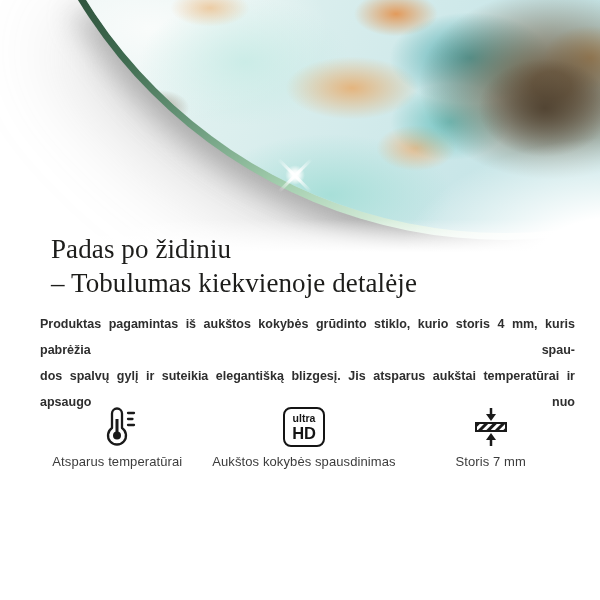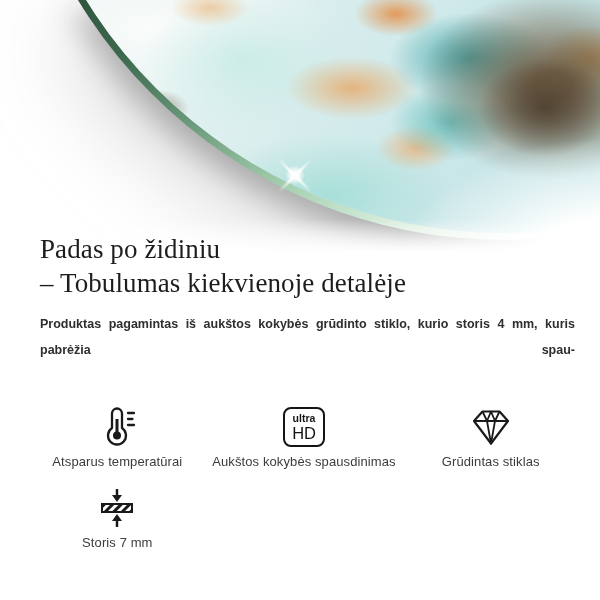--- a/index.html
+++ b/index.html
@@ -48,39 +48,39 @@
   .sparkle .core{position:absolute;left:13px;top:13px;width:20px;height:20px;border-radius:50%;
     background:radial-gradient(circle,#ffffff 0%,rgba(255,255,255,.85) 30%,rgba(255,255,255,0) 70%);}
   .hero-fade{
     position:absolute;inset:0;pointer-events:none;
     background:
       radial-gradient(320px 190px at 620px 270px, #ffffff 28%, rgba(255,255,255,0) 70%),
       linear-gradient(to top,#ffffff 0%, rgba(255,255,255,0) 13%);
   }
 
   
-  .heading{position:absolute;left:40px;top:232px;margin:0;font-family:"Liberation Serif",serif;
+  .heading{position:absolute;left:51px;top:232px;margin:0;font-family:"Liberation Serif",serif;
     font-weight:400;font-size:27px;line-height:34px;color:#1d1d1b;letter-spacing:.1px;}
   .heading span{display:block;}
   .para{position:absolute;left:40px;top:311px;width:535px;margin:0;
     font-size:12.5px;line-height:26px;color:#2e2e2e;font-weight:bold;}
   .para .pl{display:block;}
   .para .pl.j{text-align:justify;text-align-last:justify;}
 
   
   .features{position:absolute;left:24px;top:400px;width:560px;display:grid;
     grid-template-columns:repeat(3,1fr);row-gap:12px;}
   .feature{display:flex;flex-direction:column;align-items:center;}
   .icon-box{height:54px;display:flex;align-items:center;justify-content:center;}
   .flabel{font-size:13px;color:#3c3c3c;letter-spacing:.1px;white-space:nowrap;}
   .icon-stroke{stroke:#1a1a1a;fill:none;stroke-linejoin:round;}
   .uhd{width:42px;height:40px;border:2.6px solid #141414;border-radius:8px;
     display:flex;flex-direction:column;align-items:center;justify-content:center;line-height:1;color:#141414;box-sizing:border-box;}
   .uhd .t{font-size:10.5px;font-weight:700;}
-  .uhd .b{font-size:16.5px;font-weight:400;margin-top:1px;letter-spacing:-.3px;}
+  .uhd .b{font-size:16.5px;font-weight:700;margin-top:1px;letter-spacing:-.3px;}
   .stripes{width:46px;height:38px;
     background:repeating-linear-gradient(135deg,#161616 0,#161616 4px,rgba(0,0,0,0) 4px,rgba(0,0,0,0) 9.5px);
     clip-path:polygon(0 100%,100% 0,100% 100%);}
 </style>
 </head>
 <body>
 
 <div class="page">
 
   <div class="hero">
@@ -96,20 +96,21 @@
     <div class="hero-fade"></div>
   </div>
 
   <h1 class="heading">
     <span>Padas po židiniu</span>
     <span>– Tobulumas kiekvienoje detalėje</span>
   </h1>
 
   <p class="para">
     <span class="pl j">Produktas pagamintas iš aukštos kokybės grūdinto stiklo, kurio storis 4 mm, kuris pabrėžia spau-</span>
+    <span class="pl j">dos spalvų gylį ir suteikia elegantišką blizgesį. Jis atsparus aukštai temperatūrai ir apsaugo nuo</span>
   </p>
 
   <div class="features">
 
     <div class="feature">
       <div class="icon-box">
         <svg width="44" height="46" viewBox="0 0 44 46">
           <path class="icon-stroke" stroke-width="2.3" d="M17 9.5 a5 5 0 0 1 10 0 V24 a9 9 0 1 1 -10 0 Z"></path>
           <line x1="22" y1="15" x2="22" y2="28" stroke="#1a1a1a" stroke-width="3"></line>
           <circle cx="22" cy="31.5" r="4" fill="#1a1a1a"></circle>
@@ -123,29 +124,20 @@
       <div class="icon-box">
         <div class="uhd">
           <span class="t">ultra</span>
           <span class="b">HD</span>
         </div>
       </div>
       <div class="flabel">Aukštos kokybės spausdinimas</div>
     </div>
 
 
-    <div class="feature">
-      <div class="icon-box">
-        <svg width="48" height="40" viewBox="0 0 48 40">
-          <path class="icon-stroke" stroke-width="2.2" d="M7 14 L15.5 4.5 h17 L41 14 L24 36.5 Z"></path>
-          <path class="icon-stroke" stroke-width="1.8" d="M7 14 H41 M15.5 4.5 L20 14 L24 4.5 L28 14 L32.5 4.5 M20 14 L24 36.5 L28 14"></path>
-        </svg>
-      </div>
-      <div class="flabel">Grūdintas stiklas</div>
-    </div>
 
 
     <div class="feature">
       <div class="icon-box">
         <svg width="44" height="44" viewBox="0 0 44 44">
           <defs>
             <pattern id="hatch" width="6" height="8" patternTransform="rotate(45)" patternUnits="userSpaceOnUse">
               <rect width="3" height="8" fill="#1a1a1a"></rect>
             </pattern>
           </defs>

